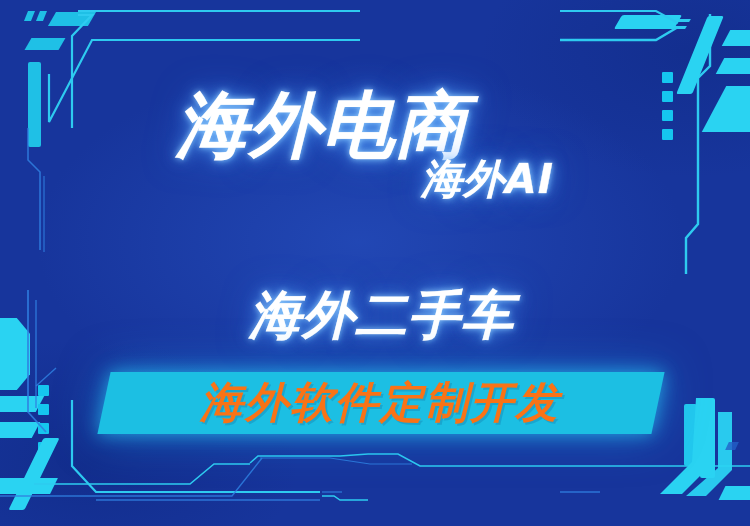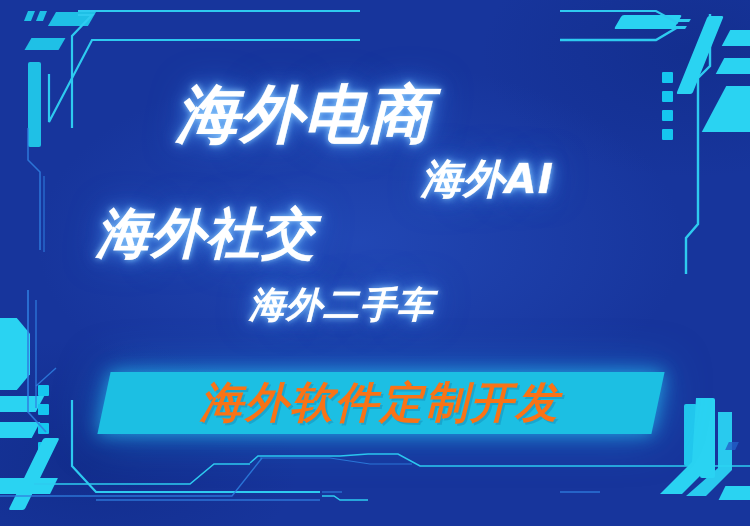--- a/index.html
+++ b/index.html
@@ -73,24 +73,24 @@
     letter-spacing: 1px;
     white-space: nowrap;
     text-shadow:
       0 0 6px rgba(150,210,255,0.95),
       0 0 16px rgba(90,170,255,0.85),
       0 0 34px rgba(60,140,255,0.65),
       3px 3px 0 rgba(20,60,170,0.55);
     -webkit-text-stroke: 0.4px rgba(255,255,255,0.6);
   }
 
-  #t-ecom   { left: 176px; top: 72px;  font-size: 63px; }
+  #t-ecom   { left: 176px; top: 78px;  font-size: 72px; }
   #t-ai     { left: 421px; top: 152px; font-size: 41px; text-align: center; }
   #t-social { left: 96px;  top: 198px; font-size: 54px; }
-  #t-cars   { left: 249px; top: 281px; font-size: 36px; }
+  #t-cars   { left: 249px; top: 281px; font-size: 52px; }
 
   
   #banner {
     position: absolute;
     left: 104px;
     top: 372px;
     width: 554px;
     height: 62px;
     background: #1cbfe3;
     transform: skewX(-12deg);
@@ -212,20 +212,19 @@
     <path fill="#2ad3f2" d="M56,8 L70,8 L70,76 L42,104 L20,104 L52,72 Z"></path>
     <path fill="#2ad3f2" d="M78,22 L92,22 L92,80 L66,106 L46,106 L78,78 Z" opacity="0.95"></path>
   </svg>
 
   <div class="deco" style="left:727px; top:442px; width:10px; height:8px; background:#2360c8; opacity:.8; transform:skewX(-25deg);"></div>
 
   <div class="glow-text" id="t-ecom">海外电商</div>
 
   <div class="glow-text" id="t-ai">海外AI</div>
 
-  <div class="glow-text" id="t-social">海外社交</div>
 
   <div class="glow-text" id="t-cars">海外二手车</div>
 
   <div id="banner"></div>
   <div id="banner-label">海外软件定制开发</div>
 
 </div>
 
 </body></html>

